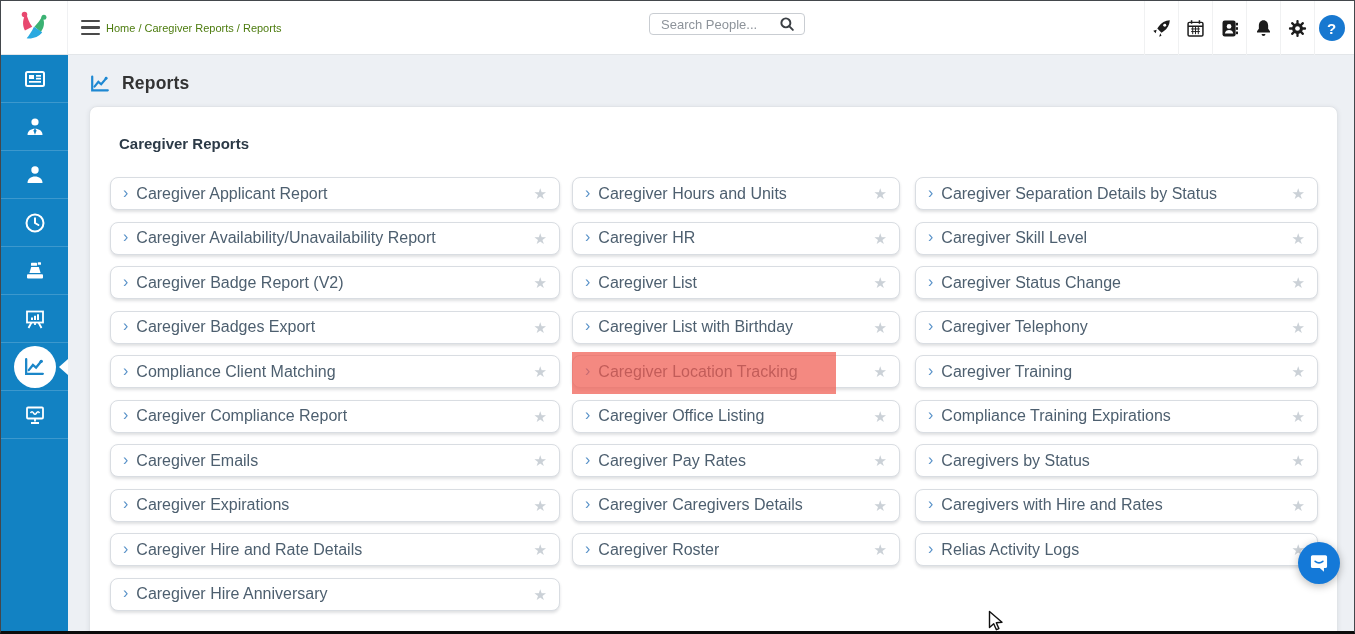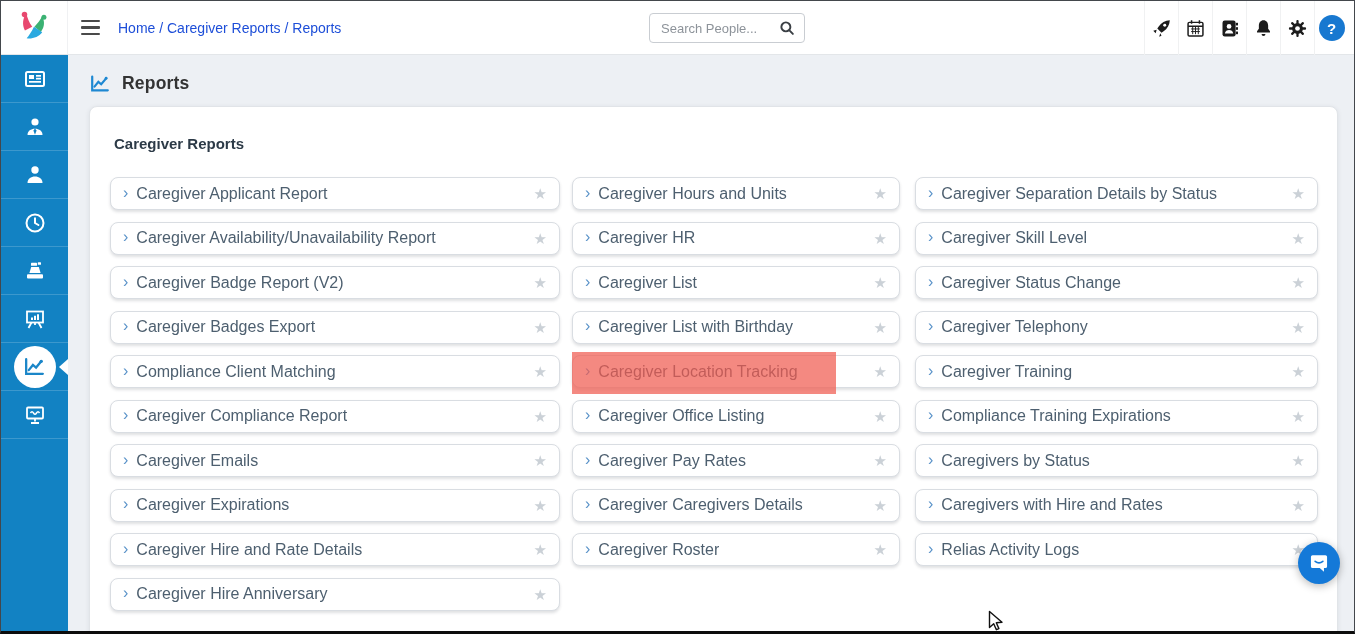--- a/index.html
+++ b/index.html
@@ -9,23 +9,23 @@
   .page { position:relative; width:1355px; height:634px; background:#edf0f4; overflow:hidden;
           border:1px solid #43474c; border-bottom:3px solid #0c0c0c; }
 
   
   .topbar { position:absolute; left:0; top:0; right:0; height:54px; background:#fff;
             border-bottom:1px solid #e3e6e9; z-index:30; display:flex; align-items:center; }
   .logo-box { width:67px; height:100%; display:flex; align-items:center; justify-content:center;
               border-right:1px solid #f0f1f3; }
   .burger { margin-left:13px; cursor:pointer; display:flex; flex-direction:column; gap:4px; }
   .burger span { width:19px; height:2.6px; background:#4a4a4a; border-radius:1px; }
-  .crumb { margin-left:18px; font-size:14px; color:#1d4ed8; }
-
-  .search-wrap { position:absolute; left:648px; top:12px; width:156px; height:30px;
+  .crumb { margin-left:6px; font-size:11px; color:#4d7c0f; }
+
+  .search-wrap { position:absolute; left:648px; top:12px; width:156px; height:22px;
                  border:1px solid #c9cdd2; border-radius:4px; background:#fff;
                  display:flex; align-items:center; padding:0 6px 0 9px; }
   .search-wrap input { border:none; outline:none; flex:1; min-width:0; font-size:13px;
                        color:#555; font-family:inherit; }
   .search-wrap input::placeholder { color:#8d939a; }
   .search-btn { width:20px; height:20px; cursor:pointer; flex:none; display:flex; align-items:center; }
 
   .tb-right { position:absolute; right:6px; top:0; height:54px; display:flex; align-items:center; }
   .tb-cell { width:34px; height:54px; display:flex; align-items:center; justify-content:center;
              border-left:1px solid #f0f1f2; cursor:pointer; }
@@ -47,21 +47,21 @@
                  border-right:9px solid #fdfdfe; }
 
   
   .content { position:absolute; left:67px; top:54px; right:0; bottom:0; background:#edf0f4; }
   .ptitle { position:absolute; left:21px; top:17px; display:flex; align-items:center; gap:11px; }
   .ptitle h1 { margin:0; font-size:17.5px; color:#333; letter-spacing:.2px; }
 
   .card { position:absolute; left:21px; top:51px; width:1249px; bottom:-8px; background:#fff;
           border:1px solid #e1e4e8; border-radius:8px; box-shadow:0 1px 5px rgba(30,40,50,.08);
           padding:28px 20px 0 20px; }
-  .card h2 { margin:0 0 25px 4px; font-size:15px; color:#2c3a47; }
+  .card h2 { margin:0 0 25px 9px; font-size:15px; color:#2c3a47; }
 
   .cols { display:flex; align-items:flex-start; }
   .rcol { flex:none; }
   .rcol.c0 { width:450px; }
   .rcol.c1 { width:328px; margin-left:12px; }
   .rcol.c2 { width:403px; margin-left:15px; }
 
   .report-item { position:relative; height:33px; background:#fff; border:1px solid #d9dde2;
                  border-radius:8px; margin-bottom:11.5px; display:flex; align-items:center;
                  padding:0 12px; box-shadow:0 2px 3px rgba(40,50,60,.15); cursor:pointer; }

